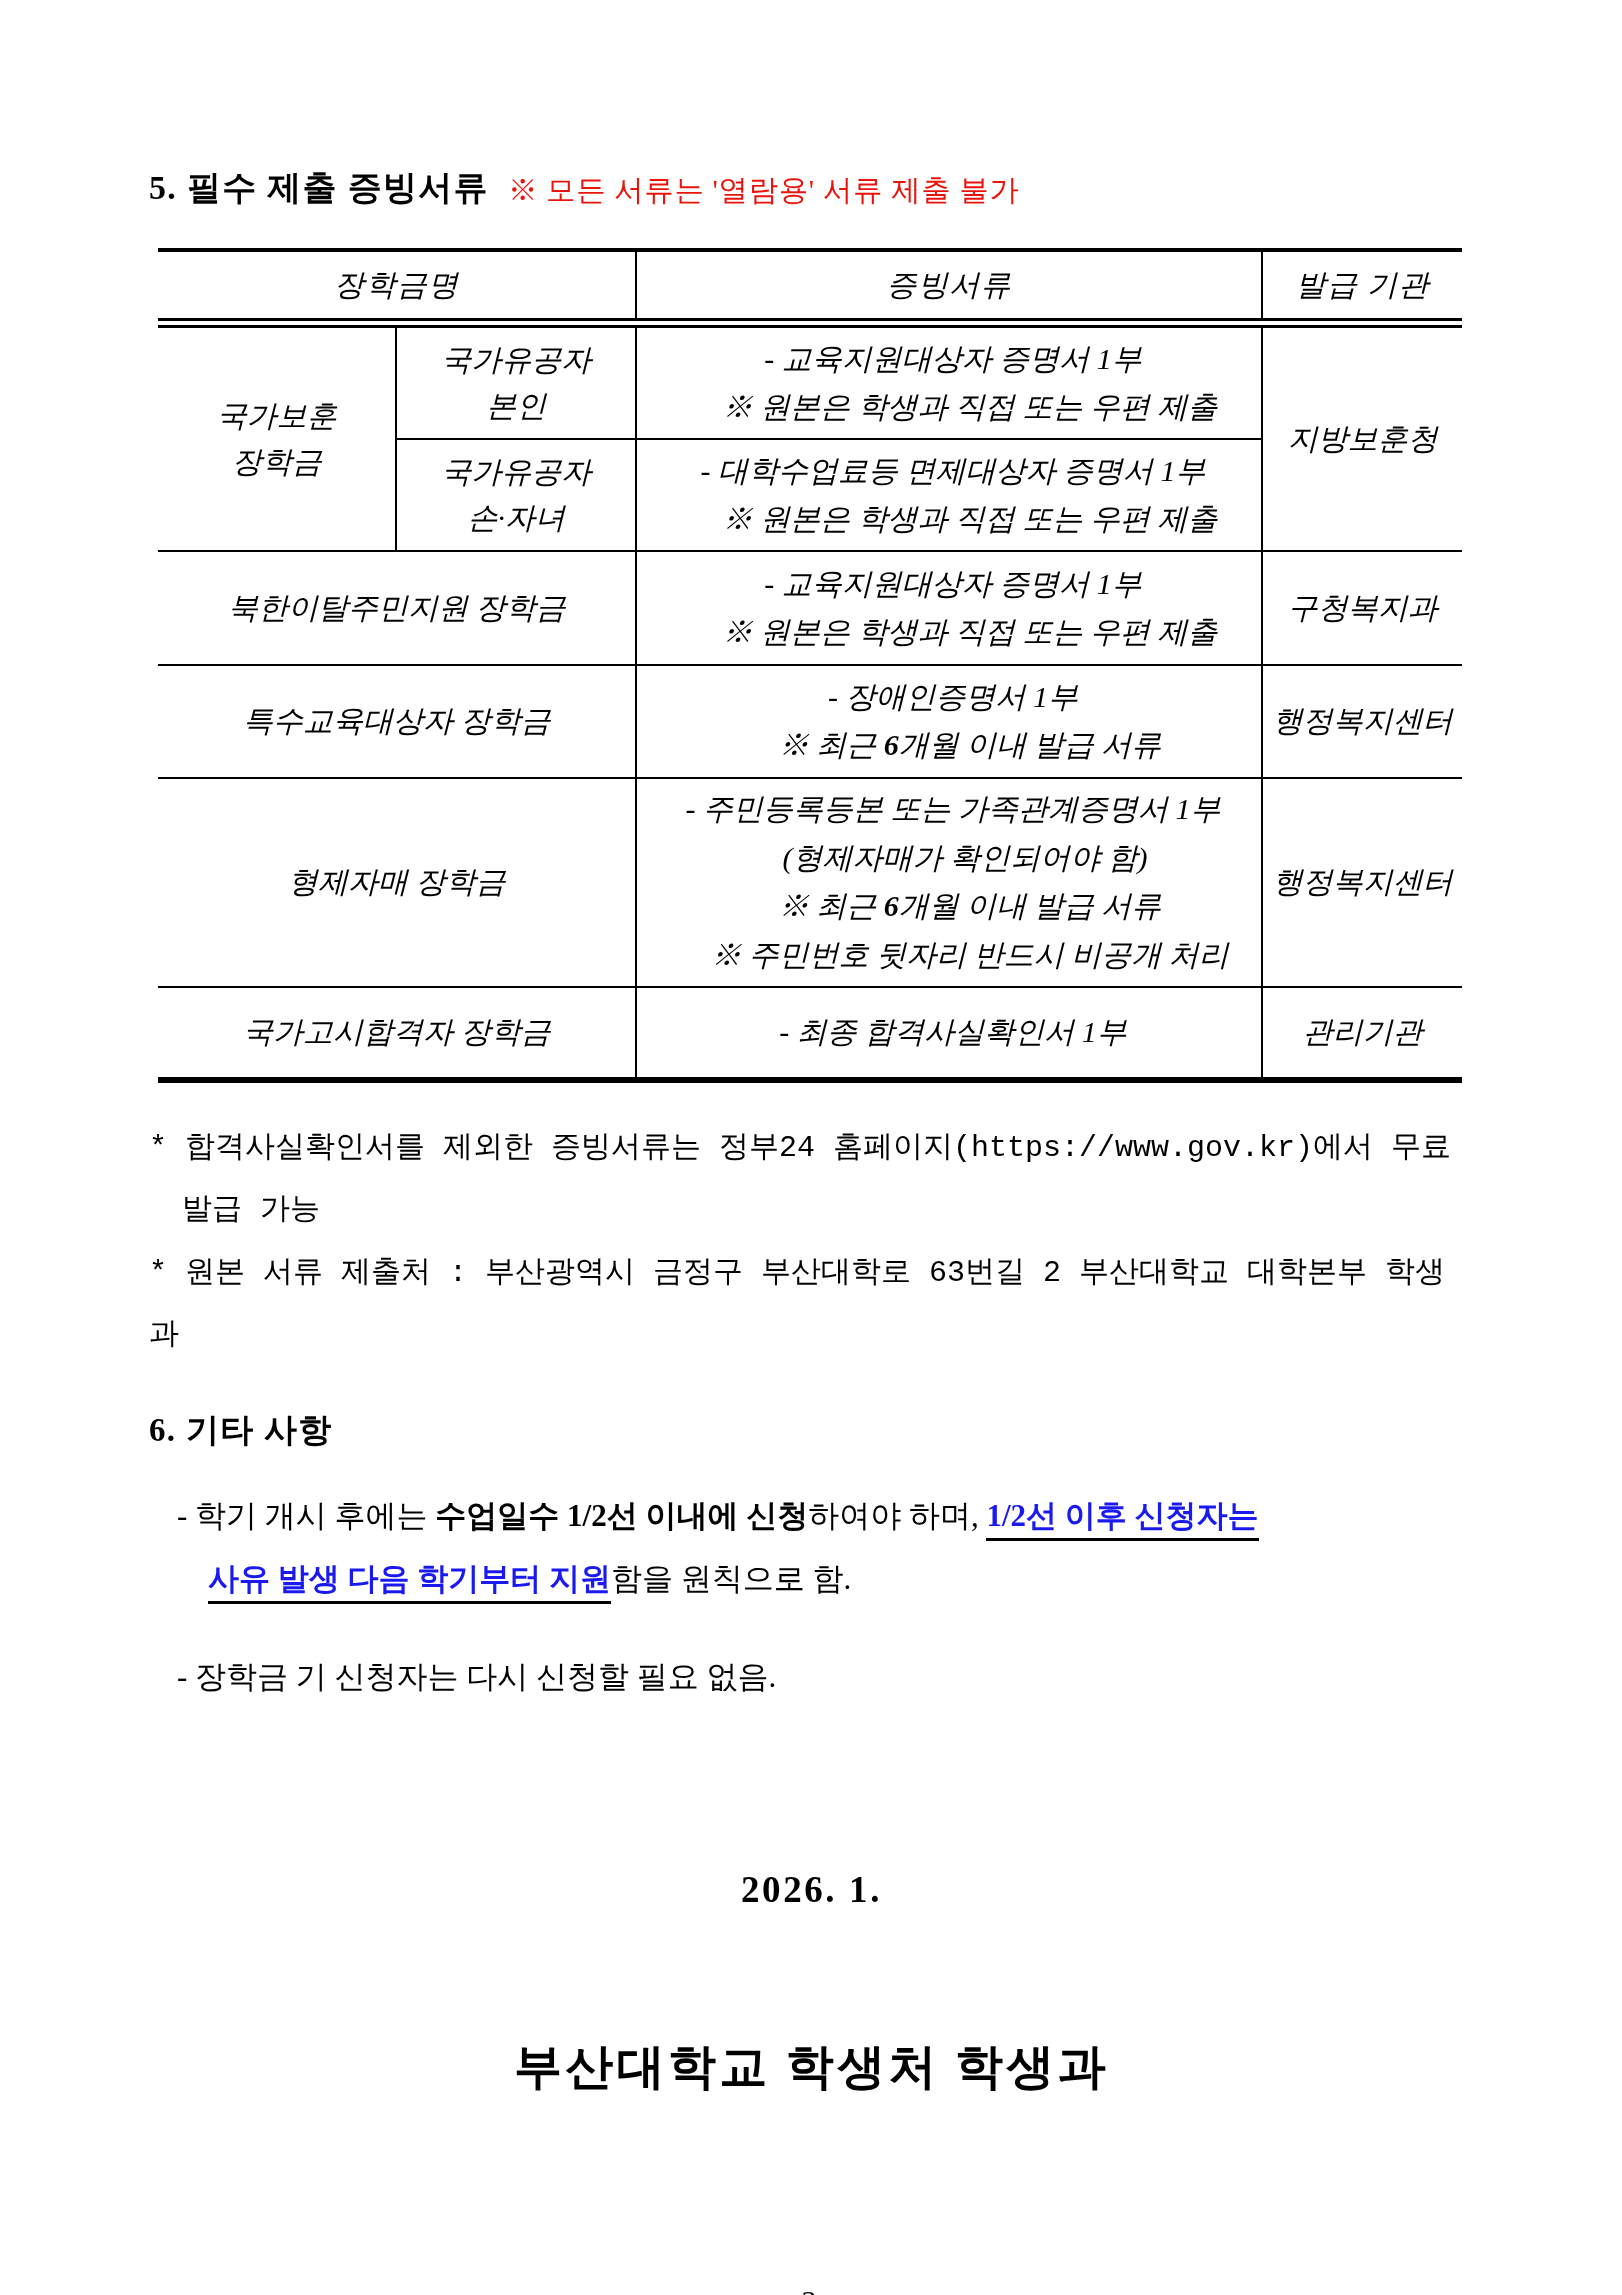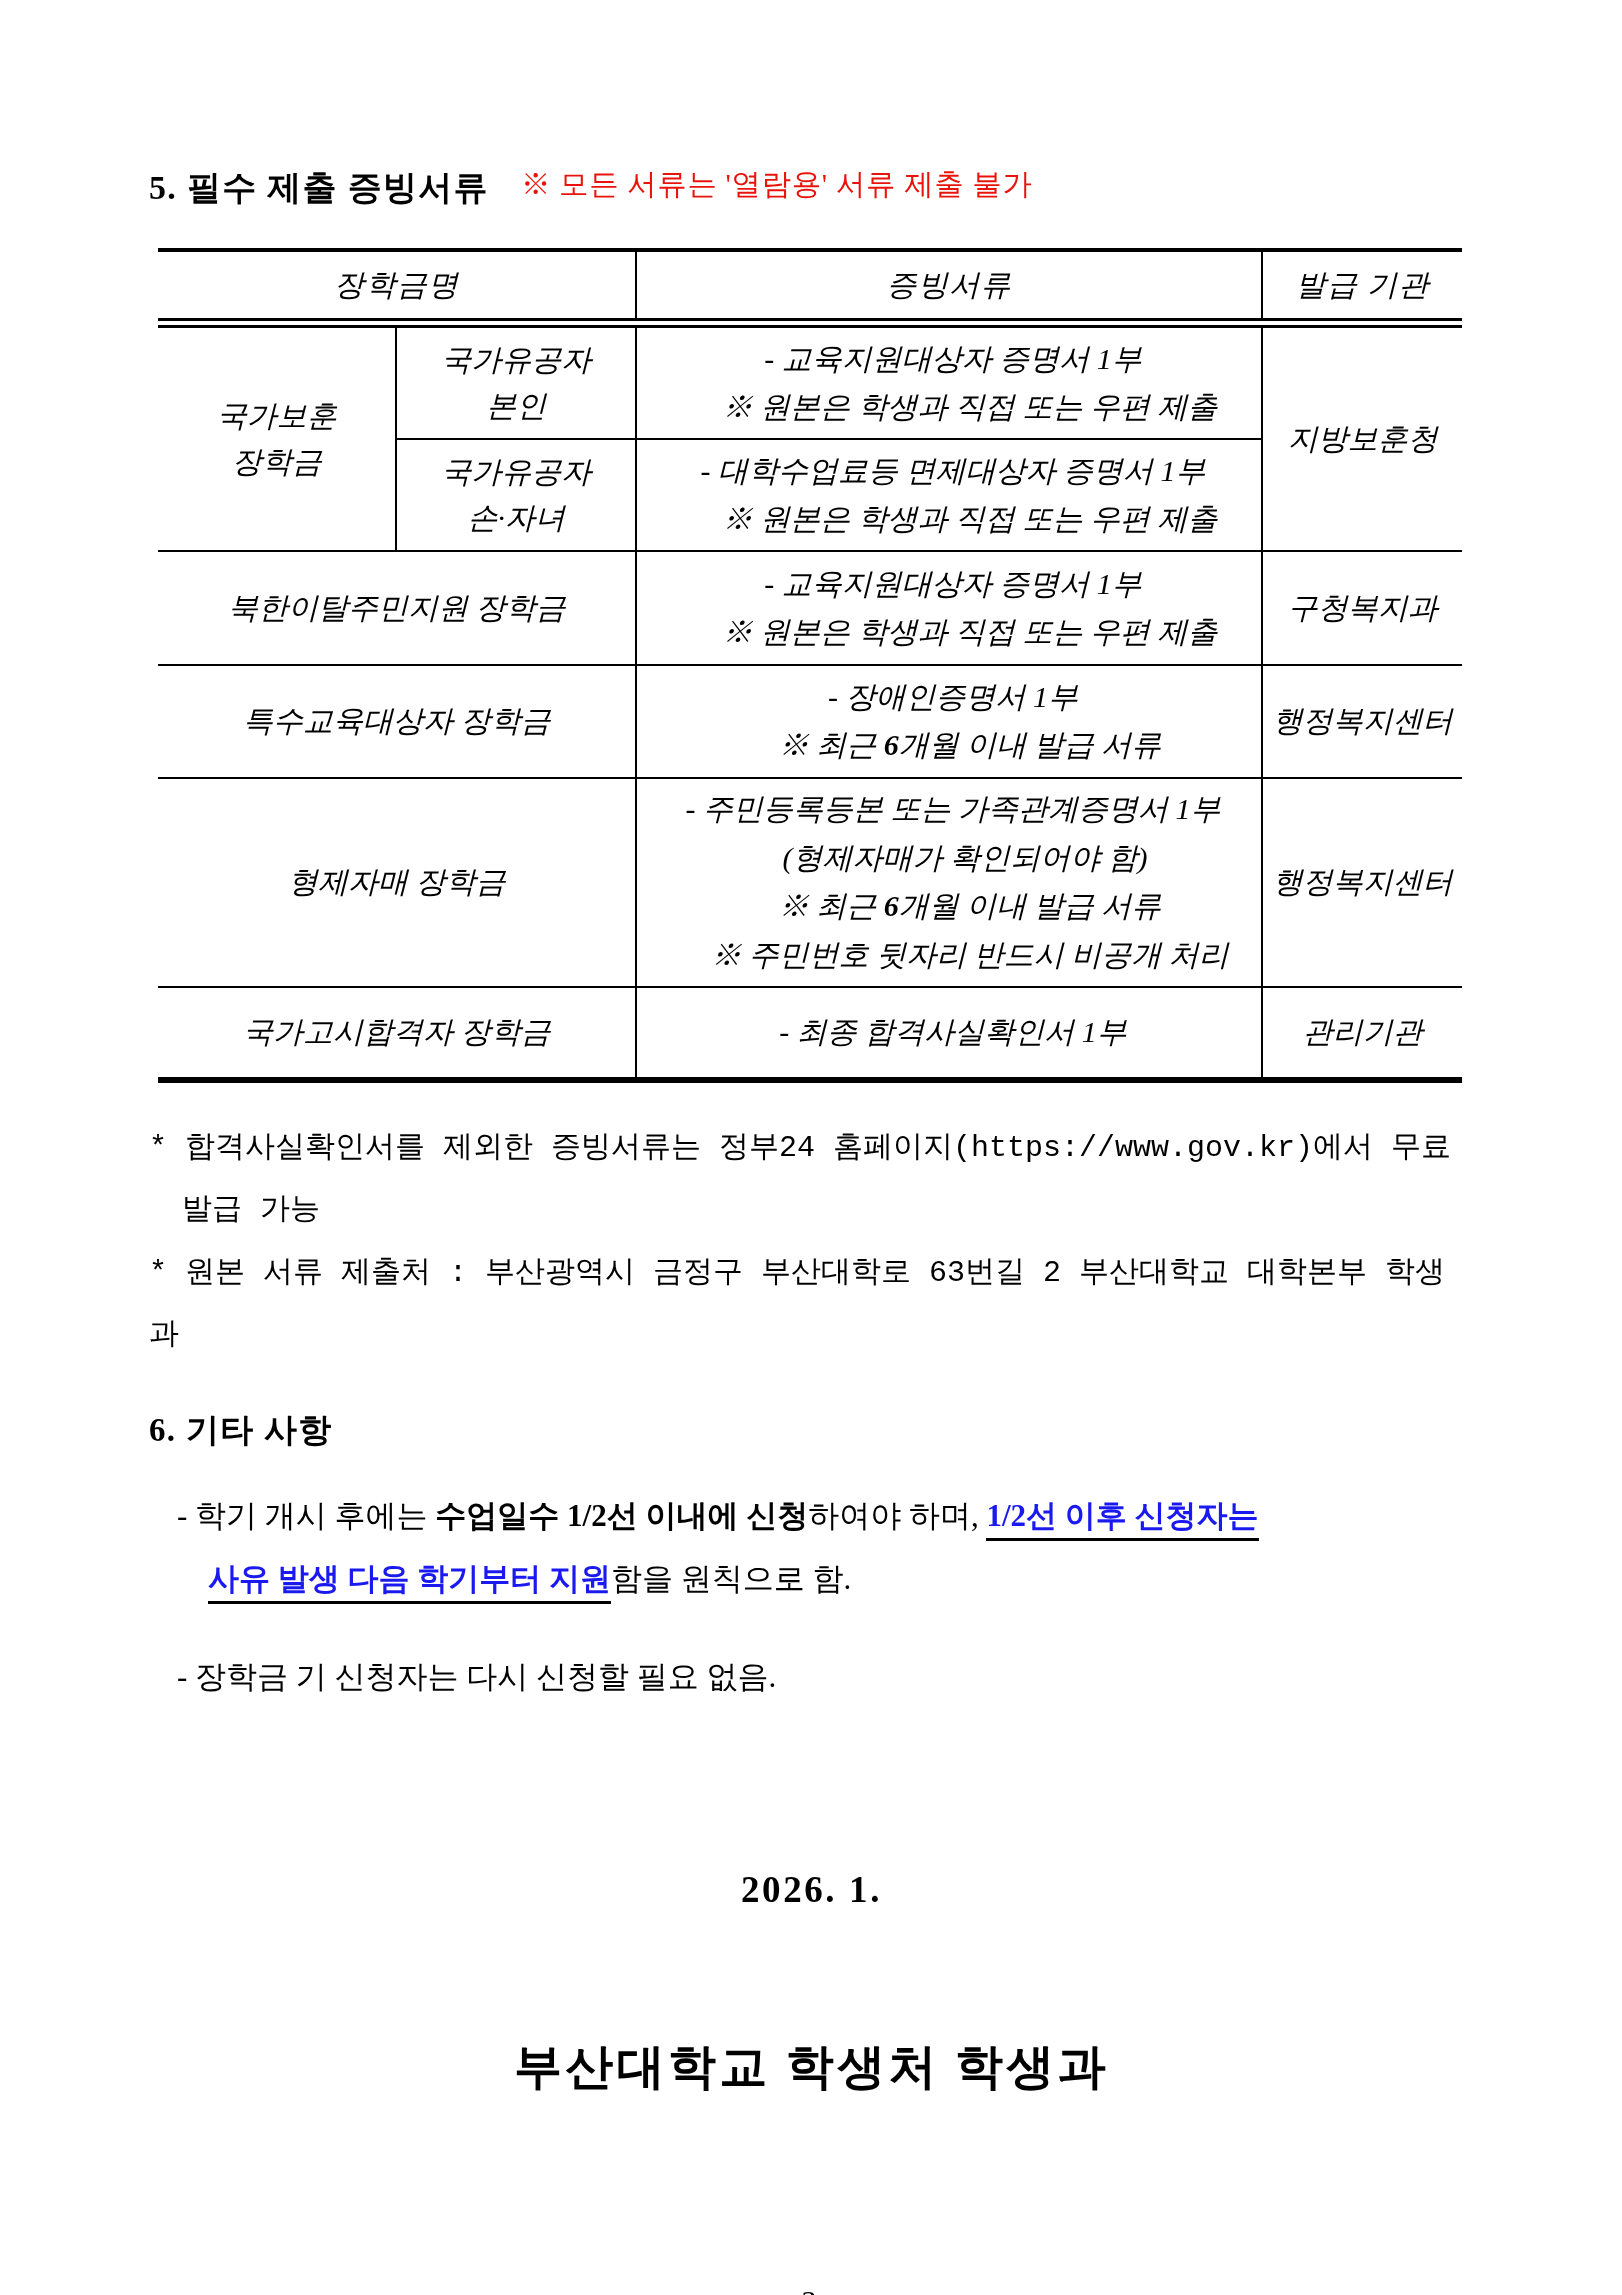--- a/index.html
+++ b/index.html
@@ -6,23 +6,23 @@
   * { box-sizing: border-box; }
   html,body { margin:0; padding:0; }
   body {
     width:1623px; height:2295px; background:#ffffff; color:var(--ink);
     font-family:"Liberation Serif","DejaVu Serif",serif;
     -webkit-font-smoothing:antialiased;
   }
   .page { width:1623px; height:2295px; padding:165px 149px 0 149px; position:relative; }
 
   
-  .sec5-head { display:flex; align-items:flex-start; white-space:nowrap; }
+  .sec5-head { display:flex; align-items:flex-end; white-space:nowrap; }
   .sec5-title { font-size:34px; font-weight:bold; letter-spacing:1.3px; }
-  .sec5-note  { font-size:29.4px; color:var(--red); margin-left:32px; letter-spacing:0.7px; }
+  .sec5-note  { font-size:29.4px; color:var(--red); margin-left:19px; letter-spacing:0.7px; }
 
   
   table.docs { border-collapse:collapse; table-layout:fixed; width:1303px; margin:37px 0 0 9.2px;
                border-top:4.6px solid #000; border-bottom:6.5px solid #000; }
   table.docs th, table.docs td { border:2px solid #000; font-size:30px; font-weight:normal;
                vertical-align:middle; padding:6.5px 9.2px;font-style:italic; }
   table.docs th { border-bottom:10.5px double #000; height:73px; text-align:center; letter-spacing:1.3px; }
   .bl-none { border-left:none !important; }
   .br-none { border-right:none !important; }
   .c-center { text-align:center; line-height:1.55; }

